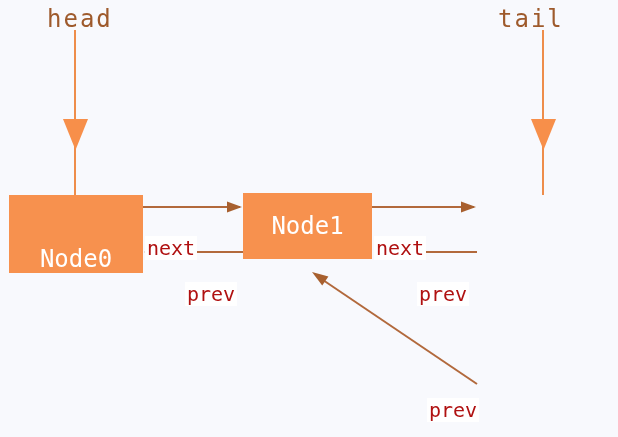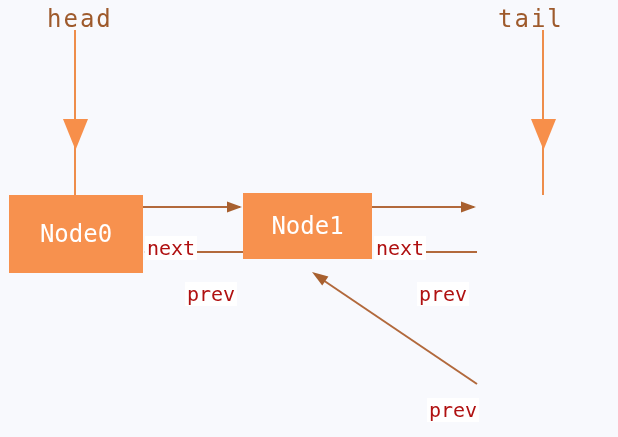--- a/index.html
+++ b/index.html
@@ -16,21 +16,21 @@
   }
   .node-box {
     position: absolute;
     background: var(--box-fill);
     color: var(--box-text);
     display: flex;
     align-items: center;
     justify-content: center;
     font-size: 24px;
   }
-  #node0 { left: 9px;   top: 195px; width: 134px; height: 78px; }
+  #node0 { left: 9px;   top: 195px; width: 134px; height: 78px; align-items: flex-end; }
   #node1 { left: 243px; top: 193px; width: 129px; height: 66px; }
   #t1    { left: 477px; top: 195px; width: 130px; height: 77px; }
   #t2    { left: 477px; top: 347px; width: 129px; height: 79px; }
 
   .pointer-label {
     position: absolute;
     color: var(--pointer-label-text);
     font-size: 24px;
     letter-spacing: 2px;
     line-height: 1;

